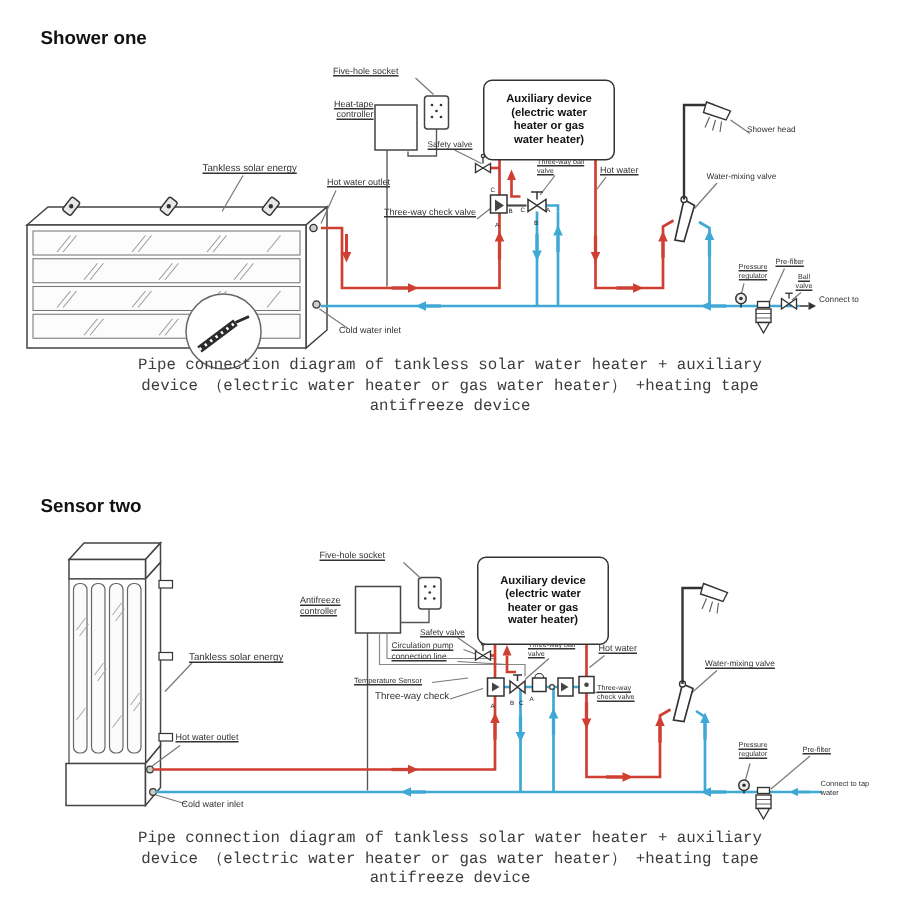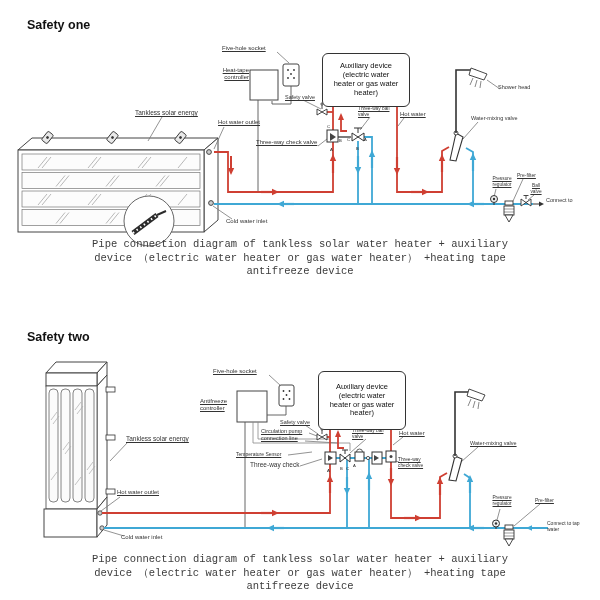--- a/index.html
+++ b/index.html
@@ -6,21 +6,21 @@
   #canvas{position:relative;width:600px;height:600px;background:#fff;overflow:hidden;font-family:"Liberation Sans",sans-serif}
   #shapes{position:absolute;left:0;top:0}
   .lbl{position:absolute;font-family:"Liberation Sans",sans-serif;font-size:6px;line-height:1.2;color:#333}
   .u{text-decoration:underline}
   .s48{font-size:4.8px}.s5{font-size:5px}.s55{font-size:5.5px}.s65{font-size:6.5px}
   .ctr{text-align:center}.rt{text-align:right}
   .ttl{position:absolute;font-size:12.5px;font-weight:bold;color:#111;font-family:"Liberation Sans",sans-serif}
   .cap{position:absolute;font-size:10.5px;color:#3c3c3c;text-align:center;line-height:1.3;font-family:Liberation Mono, monospace}
   .auxbox{position:absolute;width:86px;border:1.5px solid #333;border-radius:6px;background:#fff;
           display:flex;align-items:center;justify-content:center;color:#111}
-  .auxbox span{display:block;width:66px;text-align:center;font-weight:normal;font-size:7.5px;line-height:1.18}
+  .auxbox span{display:block;width:66px;text-align:center;font-weight:bold;font-size:7.5px;line-height:1.18}
   .vl{font-family:"Liberation Sans",sans-serif;font-size:4.2px;fill:#222}
 </style>
 </head>
 <body>
 
 <div id="canvas">
 
 <svg id="shapes" width="600" height="600" viewBox="0 0 600 600">
 
   <g stroke="#444" fill="#fff" stroke-width="1">
@@ -346,21 +346,21 @@
   </g>
   <g fill="#fff" stroke="#333" stroke-width="0.9">
     <rect x="505" y="525" width="8" height="4"></rect>
     <rect x="504" y="530" width="10" height="9"></rect>
     <polygon points="505,539 513,539 509,546"></polygon>
     <line x1="504" y1="533" x2="514" y2="533" stroke-width="0.5"></line>
         <line x1="504" y1="536" x2="514" y2="536" stroke-width="0.5"></line>
   </g>
 </svg>
 
-<div class="ttl" style="left:27px;top:18px">Safety one</div>
+<div class="ttl" style="left:27px;top:18px">Shower one</div>
 
 <div class="lbl u" style="left:222px;top:45px;width:58px">Five-hole socket</div>
 <div class="lbl u rt" style="left:211px;top:67px;width:38px">Heat-tape controller</div>
 <div class="lbl u" style="left:135px;top:109px;width:75px;font-size:6.5px">Tankless solar energy</div>
 <div class="lbl u" style="left:218px;top:119px;width:60px">Hot water outlet</div>
 <div class="lbl u s55" style="left:285px;top:94px;width:40px">Safety valve</div>
 <div class="lbl u" style="left:256px;top:139px;width:85px">Three-way check valve</div>
 <div class="lbl u s48" style="left:358px;top:106px;width:32px">Three-way ball valve</div>
 <div class="lbl u" style="left:400px;top:111px;width:34px">Hot water</div>
 <div class="lbl s55" style="left:498px;top:84px;width:48px">Shower head</div>
@@ -370,21 +370,21 @@
 <div class="lbl u s5" style="left:517px;top:172px;width:30px">Pre-filter</div>
 <div class="lbl u s48 ctr" style="left:527px;top:183px;width:18px">Ball valve</div>
 <div class="lbl s55" style="left:546px;top:197px;width:44px">Connect to</div>
 
 <div class="auxbox" style="left:322px;top:53px;height:52px">
   <span>Auxiliary device (electric water heater or gas water heater)</span>
 </div>
 
 <div class="cap" style="left:77px;top:238px;width:446px">Pipe connection diagram of tankless solar water heater + auxiliary device （electric water heater or gas water heater） +heating tape antifreeze device</div>
 
-<div class="ttl" style="left:27px;top:330px">Safety two</div>
+<div class="ttl" style="left:27px;top:330px">Sensor two</div>
 
 <div class="lbl u" style="left:213px;top:368px;width:60px">Five-hole socket</div>
 <div class="lbl u" style="left:200px;top:398px;width:40px">Antifreeze controller</div>
 <div class="lbl u" style="left:126px;top:435px;width:75px;font-size:6.5px">Tankless solar energy</div>
 <div class="lbl u s55" style="left:280px;top:419px;width:40px">Safety valve</div>
 <div class="lbl u s55" style="left:261px;top:428px;width:48px">Circulation pump connection line</div>
 <div class="lbl u s5" style="left:236px;top:451px;width:60px">Temperature Sensor</div>
 <div class="lbl s65" style="left:250px;top:461px;width:65px">Three-way check</div>
 <div class="lbl u s48" style="left:352px;top:428px;width:32px">Three-way ball valve</div>
 <div class="lbl u" style="left:399px;top:430px;width:34px">Hot water</div>

